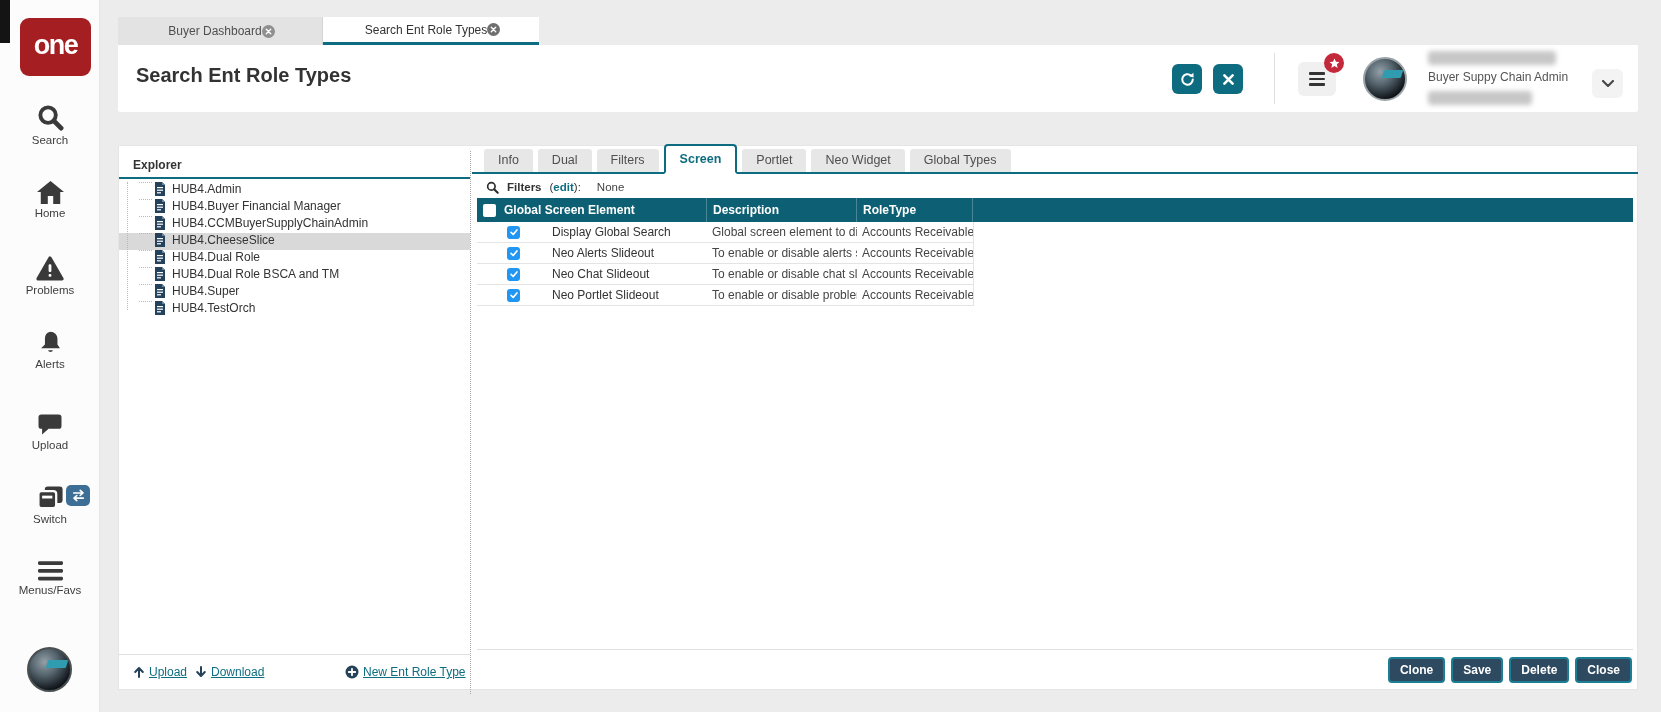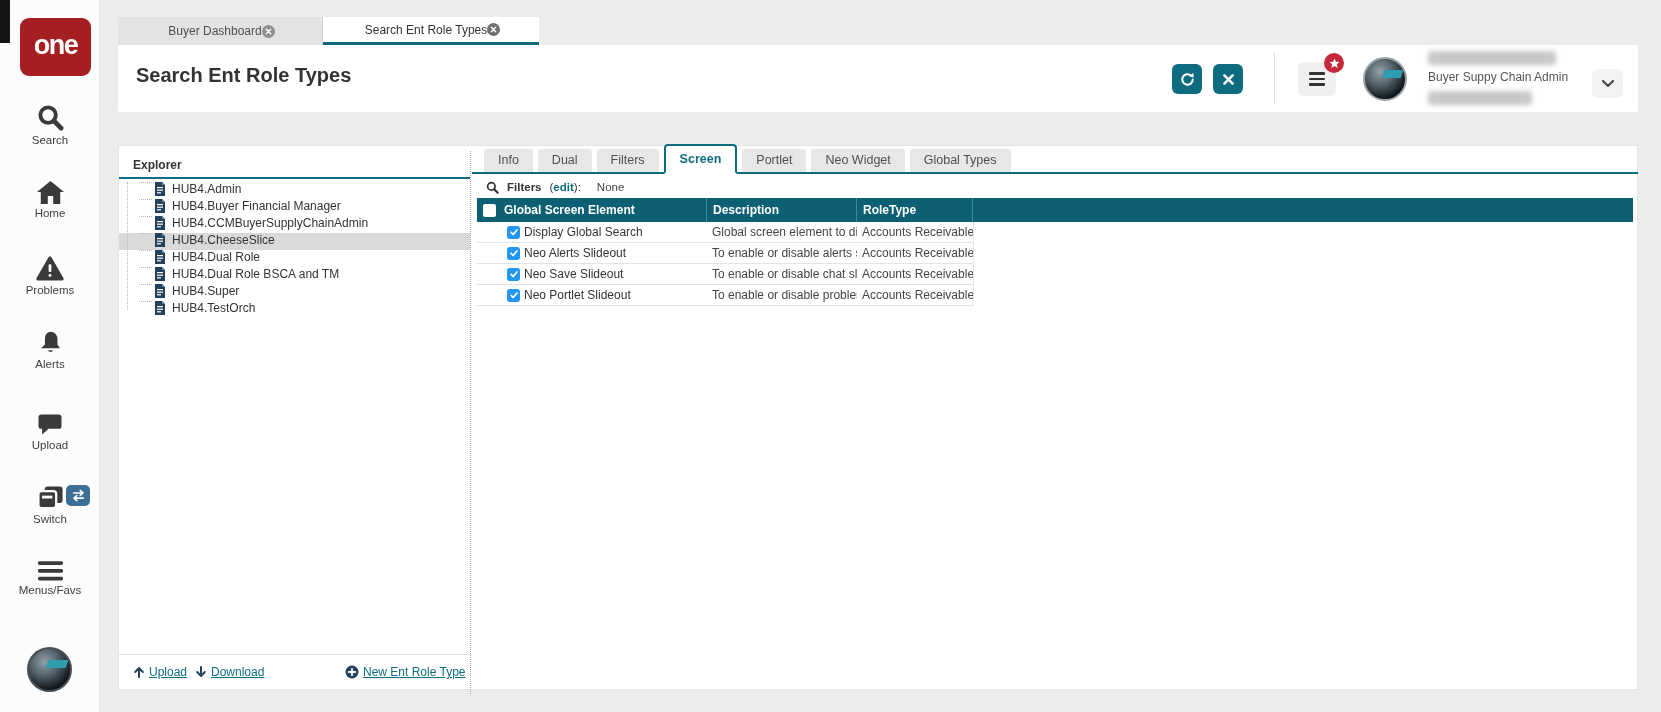--- a/index.html
+++ b/index.html
@@ -96,21 +96,21 @@
   .f-value { margin-left:8px; color:#444; }
 
   
   .grid { position:absolute; left:5px; top:52px; width:1156px; }
   .grid-header { display:flex; height:24px; background:#0d5f73; color:#fff; font-weight:700; font-size:12px; align-items:center; }
   .gh-cell { height:100%; display:flex; align-items:center; padding:0 6px; border-right:1px solid rgba(255,255,255,.25); }
   .w0 { width:230px; } .w1 { width:150px; } .w2 { width:116px; } .w3 { flex:1; border-right:none; }
   .hdr-cb { width:13px; height:13px; background:#fff; border-radius:2px; margin-right:8px; flex:0 0 auto; cursor:pointer; }
   .grid-row { display:flex; width:497px; height:21px; align-items:center; border-bottom:1px solid #e4e4e4; border-right:1px solid #e4e4e4;
               font-size:12px; background:#fff; cursor:pointer; }
-  .gr-name { width:230px; display:flex; align-items:center; padding-left:30px; color:#333; white-space:nowrap; overflow:hidden; }
+  .gr-name { width:230px; display:flex; align-items:center; padding-left:30px; color:#333; white-space:nowrap; overflow:hidden;gap:28px; }
   .cb-blue { width:13px; height:13px; background:#2196f3; border-radius:3px; margin-right:4px; flex:0 0 auto;
              display:flex; align-items:center; justify-content:center; cursor:pointer; }
   .gr-desc { width:150px; padding-left:5px; color:#454545; white-space:nowrap; overflow:hidden; }
   .gr-role { width:116px; padding-left:5px; color:#454545; white-space:nowrap; overflow:hidden; }
 
   
   .detail-footer { position:absolute; left:5px; right:5px; bottom:0; height:40px; border-top:1px solid #e0e0e0; }
   .action-buttons { position:absolute; right:1px; top:7px; display:flex; gap:6px; }
   .action-btn { height:26px; padding:0 10px; background:#2e4a61; border:2px solid #1c7e95; border-radius:4px;
                 color:#fff; font-size:12px; font-weight:700; font-family:inherit; cursor:pointer; }
@@ -499,34 +499,42 @@
         <div class="gr-desc">To enable or disable alerts sl</div>
         <div class="gr-role">Accounts Receivable</div>
       </div>
       <div class="grid-row">
         <div class="gr-name">
           <span class="cb-blue">
               <svg width="10" height="10">
                 <use href="#sym-check"></use>
               </svg>
             </span>
-          <span>Neo Save Slideout</span>
+          <span>Neo Chat Slideout</span>
         </div>
         <div class="gr-desc">To enable or disable chat slic</div>
         <div class="gr-role">Accounts Receivable</div>
       </div>
       <div class="grid-row">
         <div class="gr-name">
           <span class="cb-blue">
               <svg width="10" height="10">
                 <use href="#sym-check"></use>
               </svg>
             </span>
           <span>Neo Portlet Slideout</span>
         </div>
         <div class="gr-desc">To enable or disable problen</div>
         <div class="gr-role">Accounts Receivable</div>
       </div>
     </div>
 
+    <div class="detail-footer">
+      <div class="action-buttons">
+        <button class="action-btn">Clone</button>
+        <button class="action-btn">Save</button>
+        <button class="action-btn">Delete</button>
+        <button class="action-btn">Close</button>
+      </div>
+    </div>
 
   </section>
 </div>
 
 </body></html>

